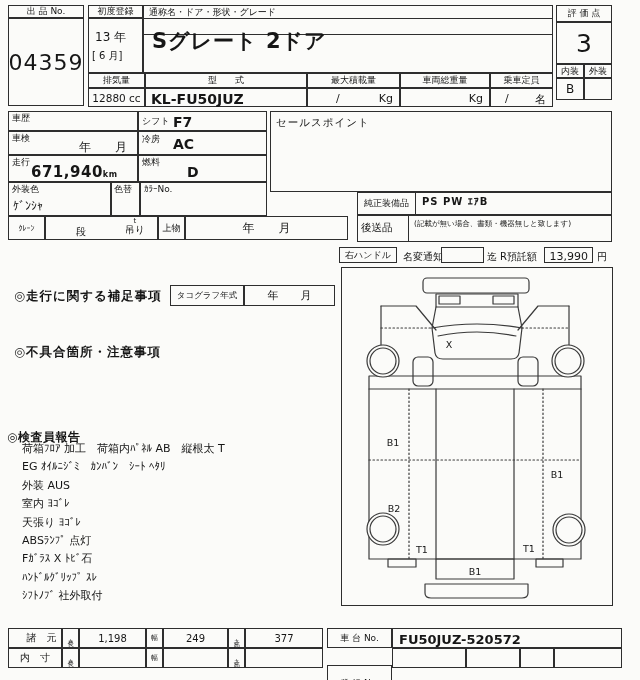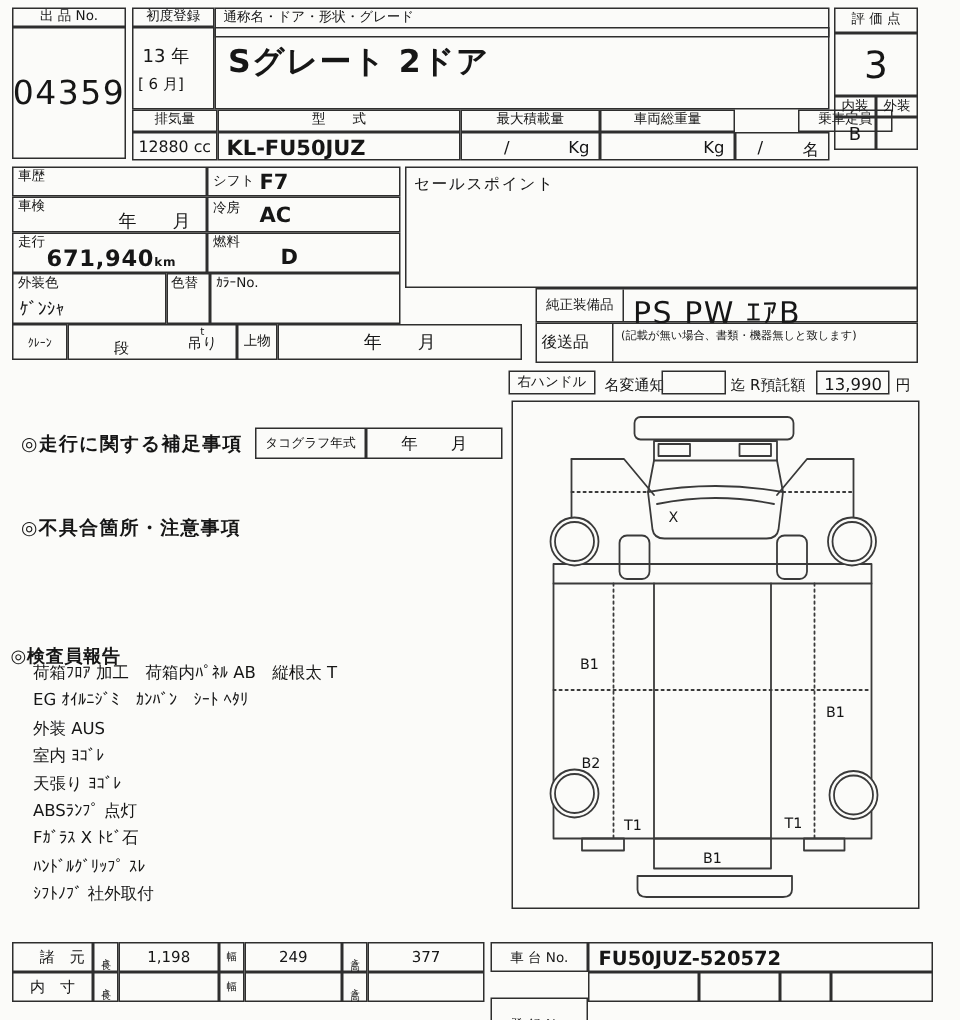--- a/index.html
+++ b/index.html
@@ -26,21 +26,21 @@
 <div class="box c" style="left:8px;top:18px;width:76px;height:88px;font-size:22px;letter-spacing:1px;">04359</div>
 
 <div class="box c" style="left:88px;top:5px;width:55px;height:13px;">
     <span class="lbl">初度登録</span>
   </div>
 <div class="box" style="left:88px;top:18px;width:55px;height:55px;">
   <div class="txt pre" style="left:6px;top:10px;font-size:12px;">13 年</div>
   <div class="txt pre" style="left:3px;top:30px;font-size:10px;">[ 6 月]</div>
 </div>
 
-<div class="box" style="left:143px;top:5px;width:410px;height:20px;">
+<div class="box" style="left:143px;top:5px;width:410px;height:30px;">
   <div class="txt lbl" style="left:5px;top:2px;">通称名・ドア・形状・グレード</div>
 </div>
 <div class="box" style="left:143px;top:18px;width:410px;height:55px;">
   <div class="txt" style="left:8px;top:8px;font-size:21px;font-weight:600;letter-spacing:1px;">Sグレート 2ドア</div>
 </div>
 
 <div class="box c" style="left:88px;top:73px;width:57px;height:15px;">
     <span class="lbl">排気量</span>
   </div>
 <div class="box c" style="left:88px;top:88px;width:57px;height:19px;font-size:10.5px;">12880 cc</div>
@@ -60,21 +60,21 @@
   <span class="txt" style="right:6px;top:3px;">Kg</span>
 </div>
 
 <div class="box c" style="left:400px;top:73px;width:90px;height:15px;">
     <span class="lbl">車両総重量</span>
   </div>
 <div class="box" style="left:400px;top:88px;width:90px;height:19px;font-size:11px;">
   <span class="txt" style="right:6px;top:3px;">Kg</span>
 </div>
 
-<div class="box c" style="left:490px;top:73px;width:63px;height:15px;margin-left:42px;">
+<div class="box c" style="left:490px;top:73px;width:63px;height:15px;">
     <span class="lbl">乗車定員</span>
   </div>
 <div class="box" style="left:490px;top:88px;width:63px;height:19px;font-size:11px;">
   <span class="txt" style="left:14px;top:3px;">/</span>
   <span class="txt" style="right:6px;top:3px;">名</span>
 </div>
 
 <div class="box c" style="left:556px;top:5px;width:56px;height:17px;">
     <span class="lbl">評 価 点</span>
   </div>
@@ -142,21 +142,21 @@
     <span class="pre" style="font-size:12px;">年　　月</span>
   </div>
 
 <div class="box" style="left:270px;top:111px;width:342px;height:81px;">
   <div class="txt" style="left:5px;top:4px;font-size:10.5px;letter-spacing:1px;">セールスポイント</div>
 </div>
 <div class="box" style="left:357px;top:192px;width:255px;height:23px;">
   <div class="txt c" style="left:0;top:0;width:58px;height:100%;border-right:1px solid #2e2e2e;">
       <span style="font-size:9px;">純正装備品</span>
     </div>
-  <div class="txt" style="left:64px;top:3px;font-size:20px;font-weight:400;letter-spacing:1px;">PS PW ｴｱB</div>
+  <div class="txt" style="left:64px;top:3px;font-size:10px;font-weight:700;letter-spacing:1px;">PS PW ｴｱB</div>
 </div>
 <div class="box" style="left:357px;top:215px;width:255px;height:27px;">
   <div class="txt" style="left:3px;top:5px;width:47px;font-size:10.5px;border-right:0;">後送品</div>
   <div class="txt" style="left:50px;top:0;width:1px;height:100%;background:#2e2e2e;"></div>
   <div class="txt" style="left:56px;top:3px;font-size:7.5px;">(記載が無い場合、書類・機器無しと致します)</div>
 </div>
 
 <div class="box c" style="left:339px;top:247px;width:58px;height:16px;">
     <span class="lbl">右ハンドル</span>
   </div>

